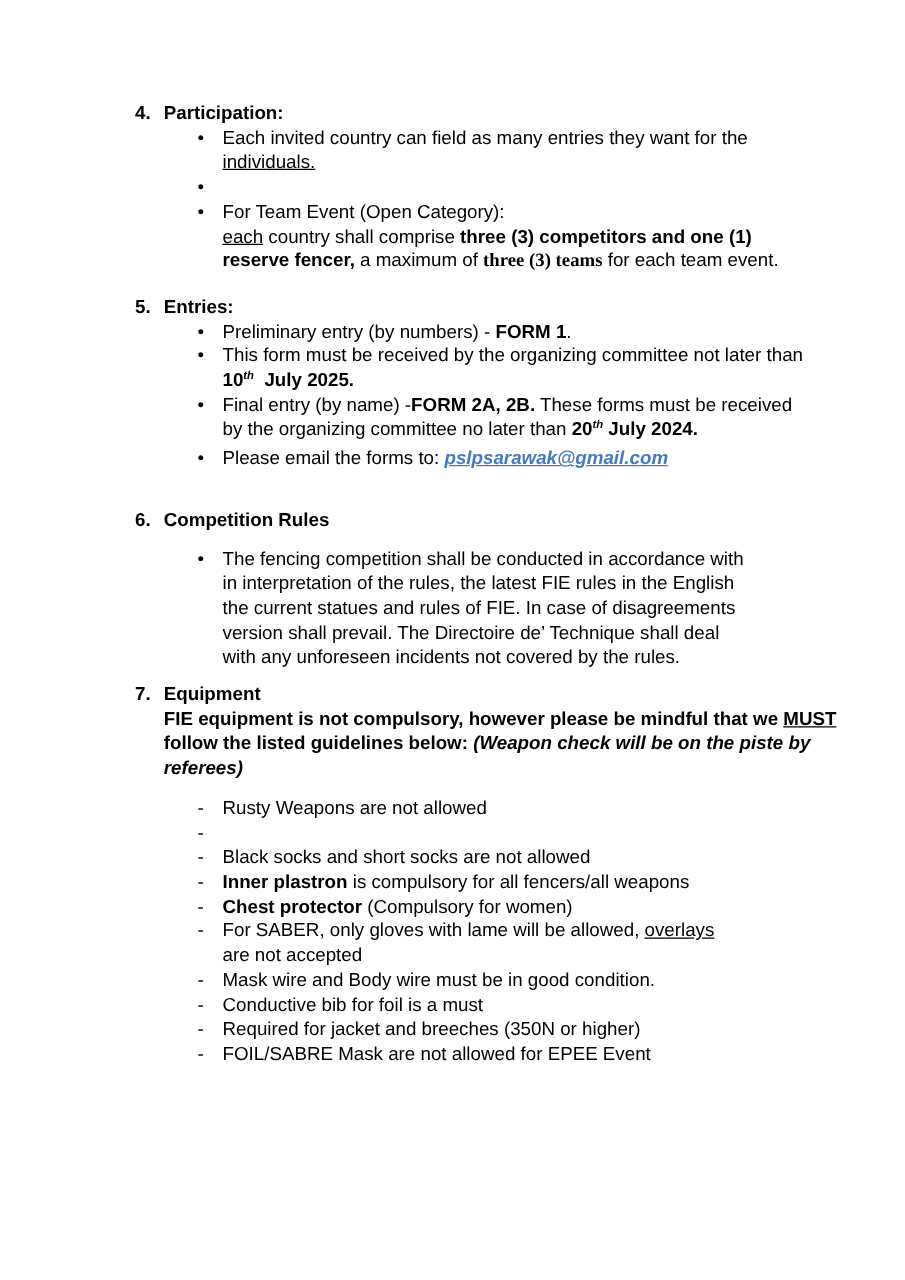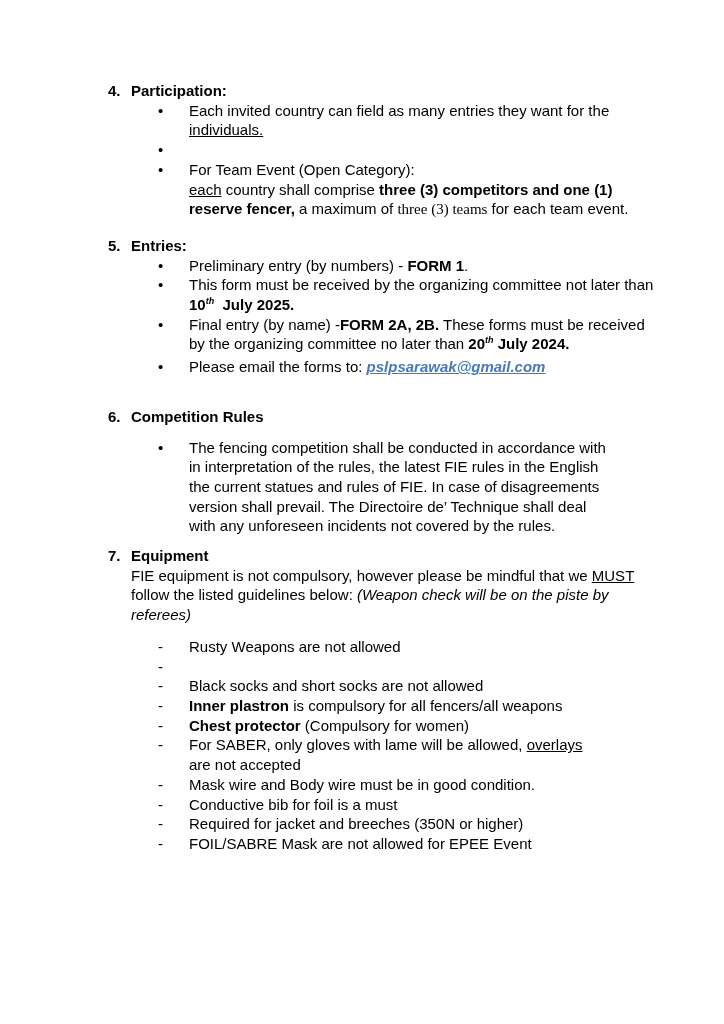--- a/index.html
+++ b/index.html
@@ -11,31 +11,31 @@
     font-family:"Liberation Sans","DejaVu Sans",sans-serif;
     font-size:15px;
     line-height:19.7px;
     color:#000000;
     box-sizing:border-box;
     padding-top:81px;
   }
   .line{white-space:pre;}
   .sec-head{display:flex;font-weight:700;margin-left:108px;}
   .sec-num{width:23px;flex:none;}
-  .intro{margin-left:131px;font-weight:400;}
+  .intro{margin-left:131px;font-weight:700;}
   .items{margin-left:158px;}
   .li{display:flex;}
   .marker{width:20px;flex:none;}
-  .text{flex:none;margin-left:11px;}
+  .text{flex:none;}
   
   .s-r{}
   .s-b{font-weight:700;}
   .s-u{text-decoration:underline;}
   .s-i{font-style:italic;}
-  .s-bserif{font-weight:400;font-family:"Liberation Serif","DejaVu Serif",serif;}
+  .s-bserif{font-weight:700;font-family:"Liberation Serif","DejaVu Serif",serif;}
   .s-bsup{font-weight:700;vertical-align:super;font-size:9px;line-height:0;font-style:italic;}
   .s-link{font-weight:700;font-style:italic;text-decoration:underline;color:var(--link,#4779be);cursor:pointer;}
   
   .sec-i1{margin-top:16px;}
   .sec-i2{margin-top:30px;}
   .sec-i3{margin-top:10px;}
   .sec-i1 .li:nth-child(4){margin-top:3px;}
   .sec-i2 .items{margin-top:11px;}
   .sec-i3 .items{margin-top:12px;}
 </style>

